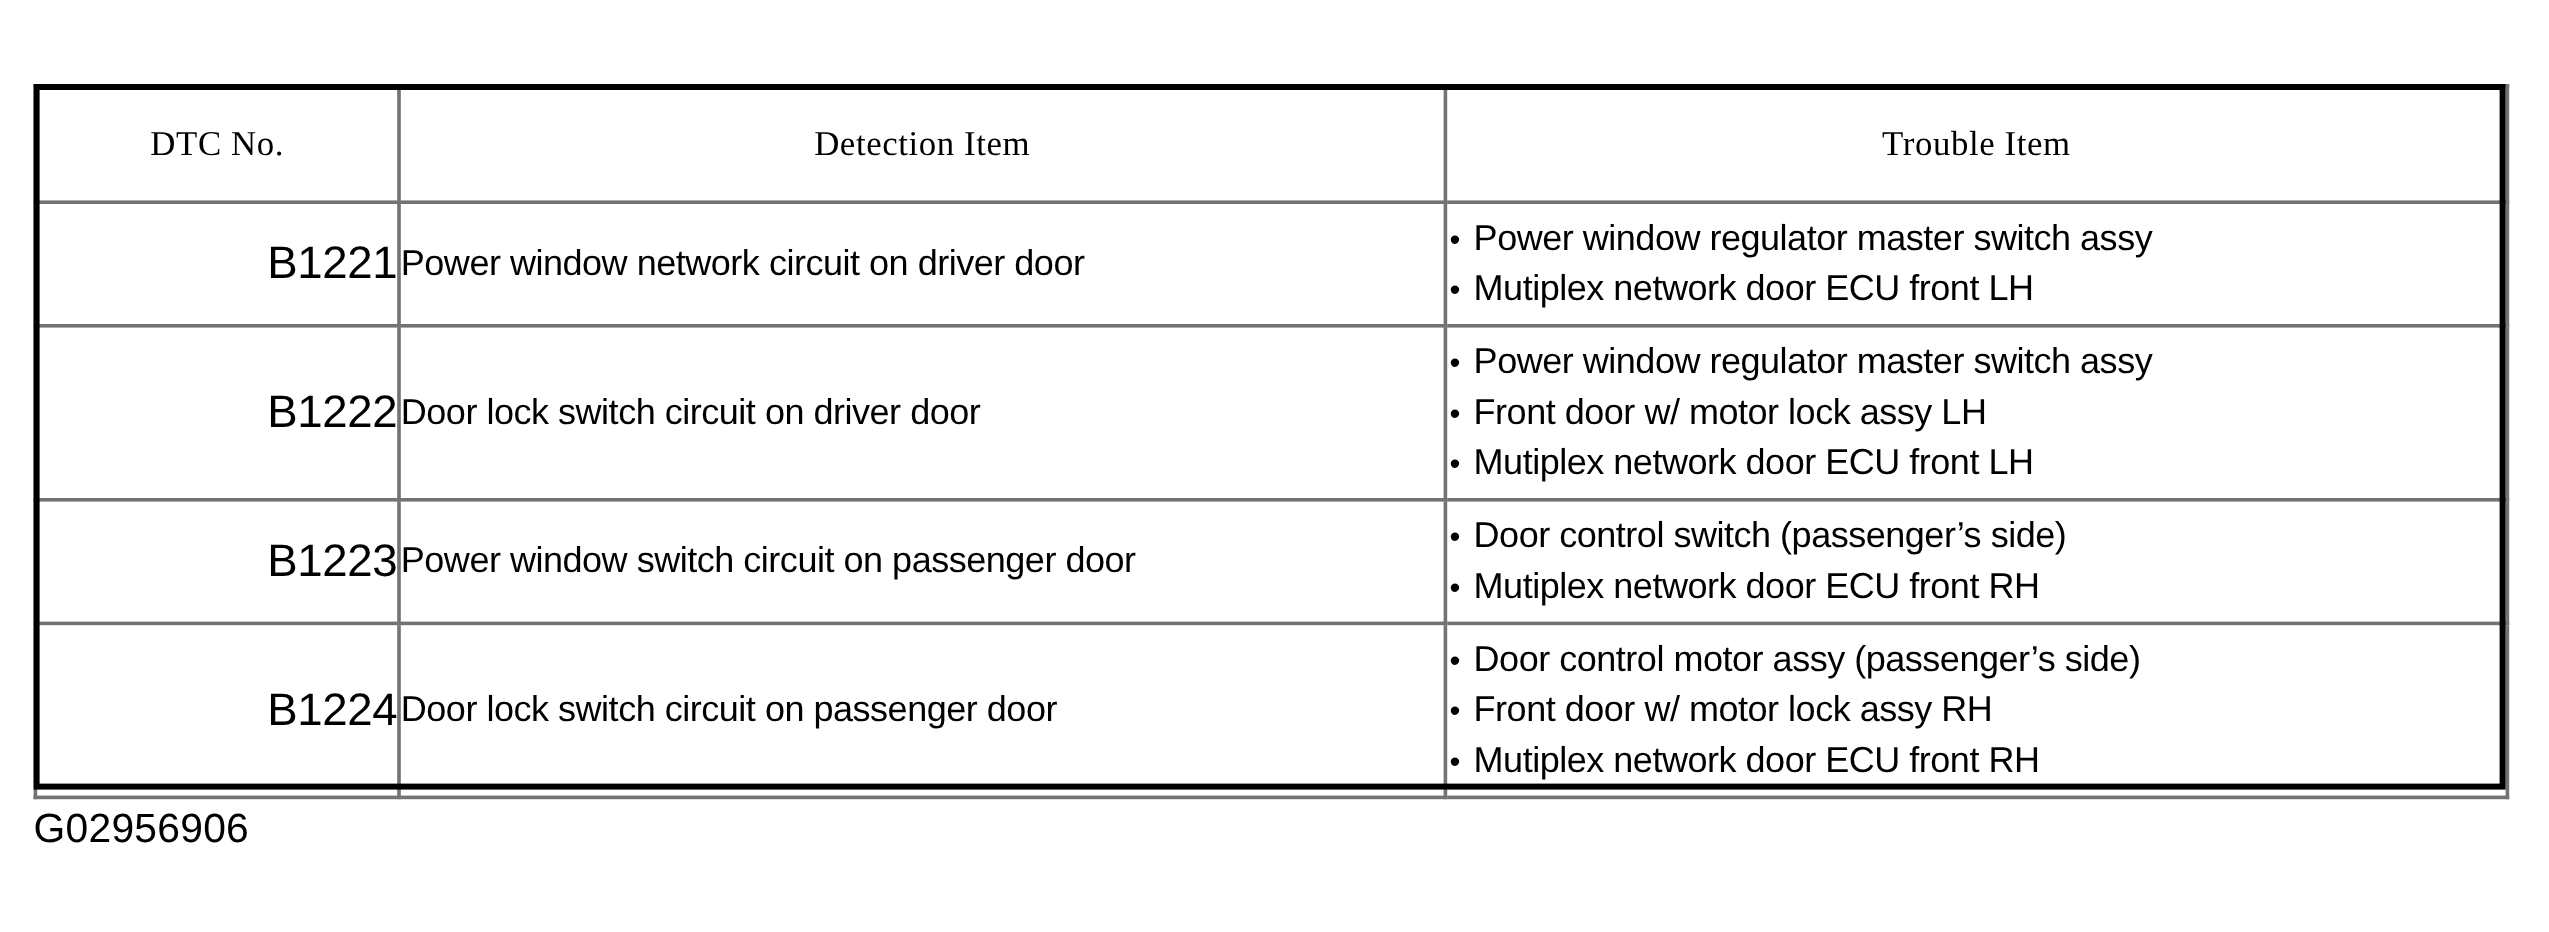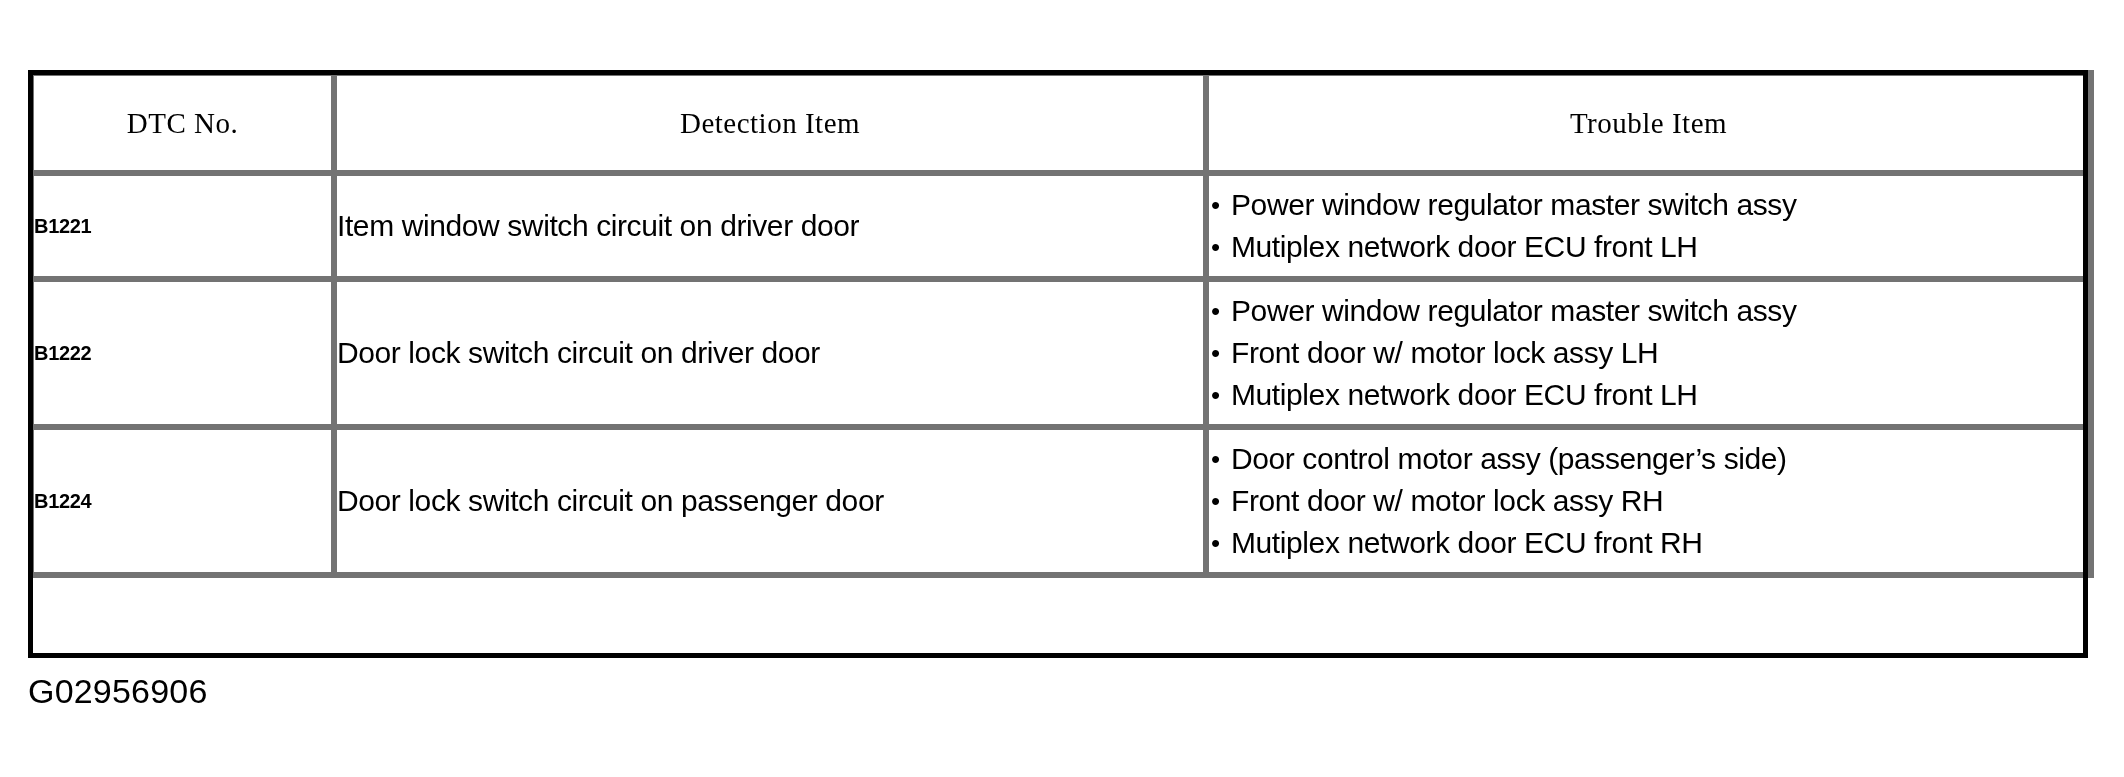--- a/index.html
+++ b/index.html
@@ -34,21 +34,21 @@
     table-layout: fixed;
     background: #ffffff;
   }
 
   .dtc-table col.c-dtc      { width: 303px; }
   .dtc-table col.c-detect   { width: 872px; }
   .dtc-table col.c-trouble  { width: 885px; }
 
   .dtc-table td,
   .dtc-table th {
-    border: 6px solid #737373;
+    border: 3px solid #737373;
     padding: 0;
     vertical-align: middle;
     background: #ffffff;
   }
 
   
   .dtc-table {
     outline: none;
   }
   .frame {
@@ -68,25 +68,24 @@
     text-align: center;
     font-family: "Liberation Serif", "DejaVu Serif", serif;
     font-weight: 400;
     font-size: 29px;
     letter-spacing: 0.5px;
     color: #000000;
   }
 
   
   .dtc-cell {
-    text-align: left;
-    font-size: 20px;
+    text-align: right;
+    font-size: 38px;
     font-family: "Liberation Sans", sans-serif;
     letter-spacing: -0.3px;
-    font-weight: bold;
   }
 
   .detect-cell {
     text-align: left;
     font-size: 30px;
     font-family: "Liberation Sans", sans-serif;
     padding-left: 22px;
     letter-spacing: -0.4px;
   }
 
@@ -149,41 +148,51 @@
       <tr>
         <th class="hdr-cell">DTC No.</th>
         <th class="hdr-cell">Detection Item</th>
         <th class="hdr-cell">Trouble Item</th>
       </tr>
     </thead>
     <tbody>
 
       <tr class="row-h2">
         <td class="dtc-cell">B1221</td>
-        <td class="detect-cell">Item window switch circuit on driver door</td>
+        <td class="detect-cell">Power window network circuit on driver door</td>
         <td class="trouble-cell">
           <ul class="bullet-list">
             <li><span class="bullet-dot">•</span><span>Power window regulator master switch assy</span></li>
             <li><span class="bullet-dot">•</span><span>Mutiplex network door ECU front LH</span></li>
           </ul>
         </td>
       </tr>
 
       <tr class="row-h3">
         <td class="dtc-cell">B1222</td>
         <td class="detect-cell">Door lock switch circuit on driver door</td>
         <td class="trouble-cell">
           <ul class="bullet-list">
             <li><span class="bullet-dot">•</span><span>Power window regulator master switch assy</span></li>
             <li><span class="bullet-dot">•</span><span>Front door w/ motor lock assy LH</span></li>
             <li><span class="bullet-dot">•</span><span>Mutiplex network door ECU front LH</span></li>
           </ul>
         </td>
       </tr>
 
+      <tr class="row-h2">
+        <td class="dtc-cell">B1223</td>
+        <td class="detect-cell">Power window switch circuit on passenger door</td>
+        <td class="trouble-cell">
+          <ul class="bullet-list">
+            <li><span class="bullet-dot">•</span><span>Door control switch (passenger’s side)</span></li>
+            <li><span class="bullet-dot">•</span><span>Mutiplex network door ECU front RH</span></li>
+          </ul>
+        </td>
+      </tr>
 
       <tr class="row-h3">
         <td class="dtc-cell">B1224</td>
         <td class="detect-cell">Door lock switch circuit on passenger door</td>
         <td class="trouble-cell">
           <ul class="bullet-list">
             <li><span class="bullet-dot">•</span><span>Door control motor assy (passenger’s side)</span></li>
             <li><span class="bullet-dot">•</span><span>Front door w/ motor lock assy RH</span></li>
             <li><span class="bullet-dot">•</span><span>Mutiplex network door ECU front RH</span></li>
           </ul>

